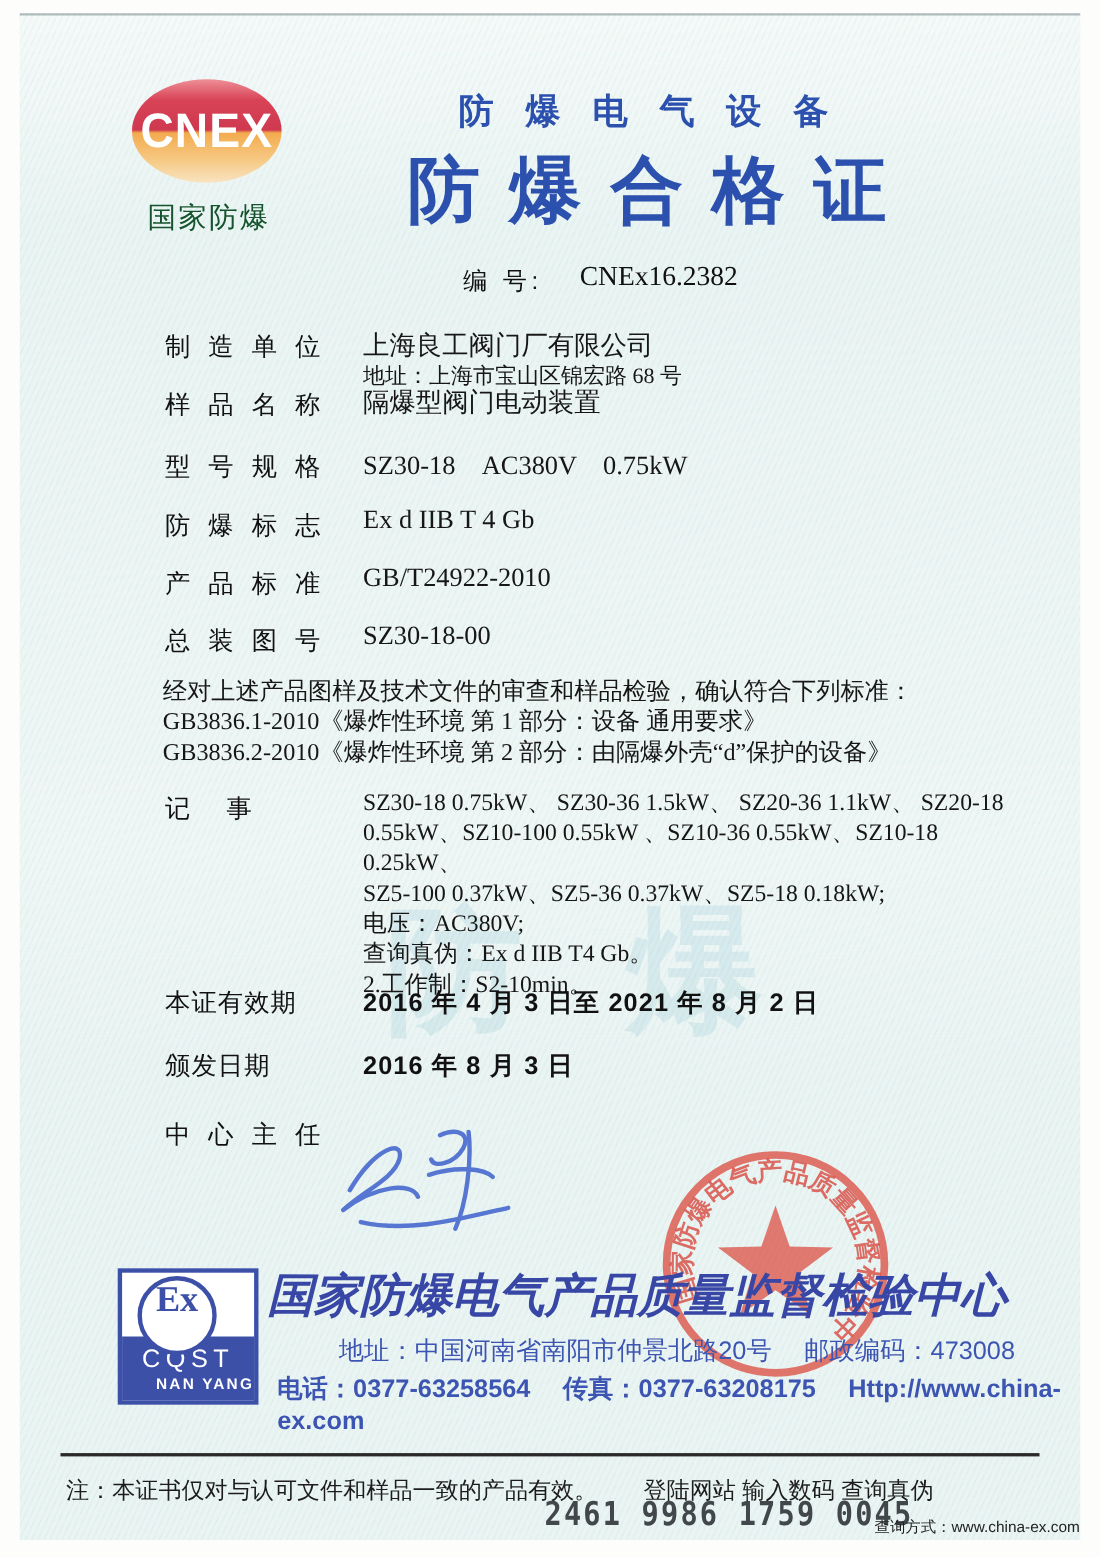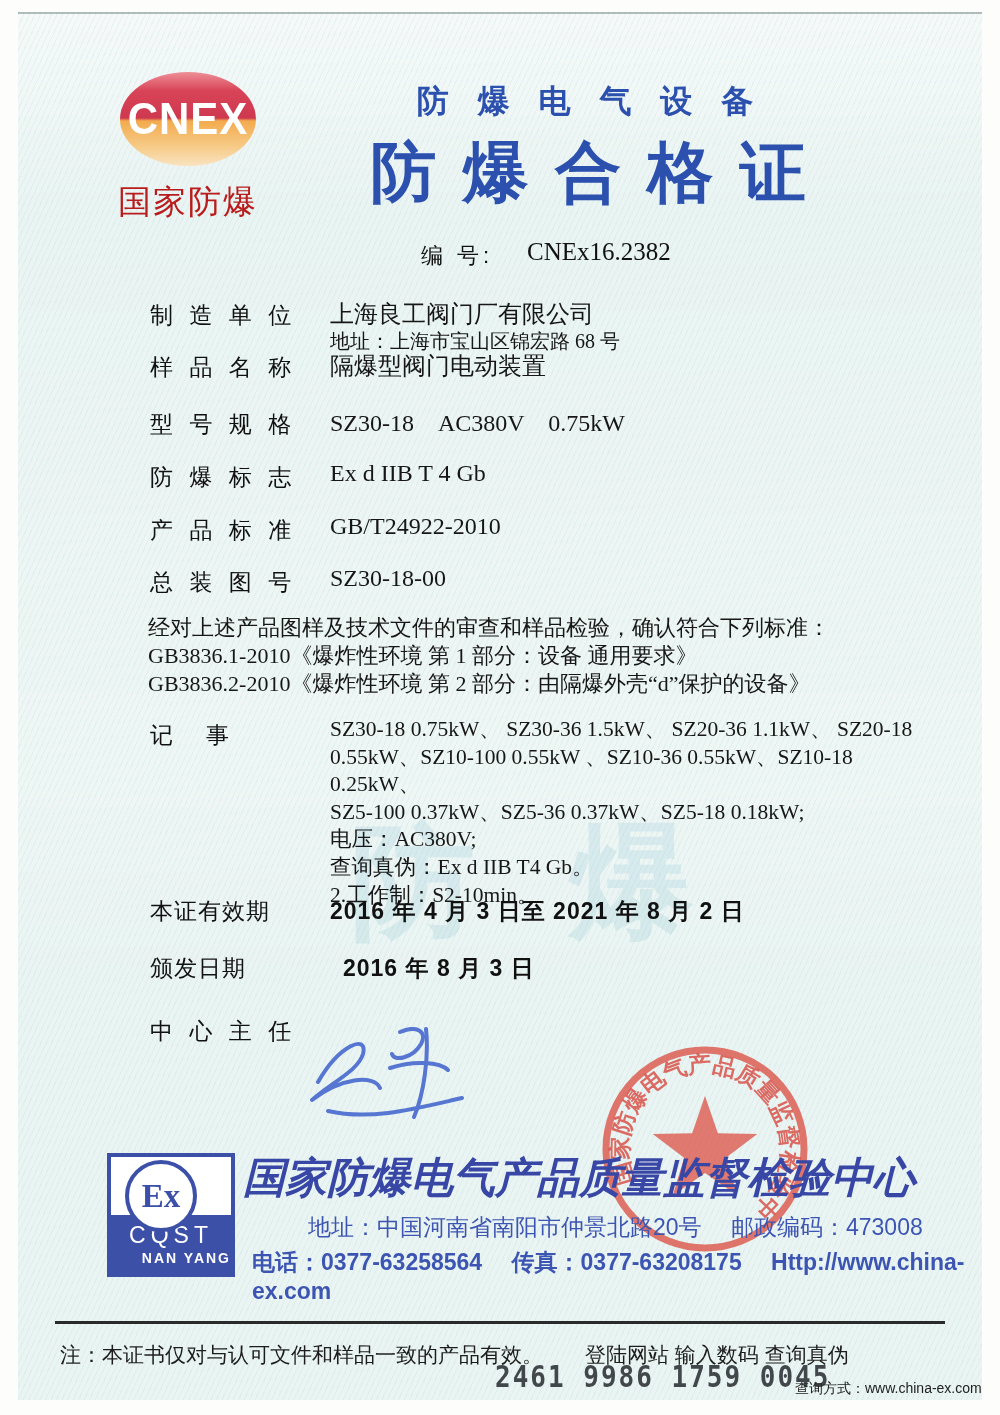--- a/index.html
+++ b/index.html
@@ -10,41 +10,41 @@
          background-image:
            repeating-linear-gradient(115deg, rgba(168,212,214,.20) 0px, rgba(168,212,214,.20) 1px, transparent 1px, transparent 5px),
            linear-gradient(180deg, rgba(255,255,255,.55) 0%, rgba(255,255,255,0) 14%, rgba(255,255,255,.25) 55%, rgba(255,255,255,0) 70%);
          border-top:2px solid rgba(120,132,136,.5);}
   .abs{position:absolute;}
   
   .logo-ellipse{left:120px;top:72px;width:136px;height:94px;border-radius:50%;
       background:linear-gradient(180deg,#ee9097 0%,#d84357 20%,#cf3950 49%,#f3ab4e 52%,#f6c984 78%,#f9e3c0 100%);
       display:flex;align-items:center;justify-content:center;}
   .logo-text{color:#fff;font-weight:bold;font-size:42px;letter-spacing:1px;transform:scaleY(1.05);}
-  .logo-caption{left:118px;top:180px;width:144px;font-size:33px;letter-spacing:2px;color:#b91c1c;}
+  .logo-caption{left:118px;top:180px;width:144px;text-align:center;font-size:26px;letter-spacing:2px;color:#14532d;}
   .subtitle{left:330px;top:80px;width:520px;text-align:center;font-size:32px;font-weight:bold;
             color:#2b50ae;letter-spacing:10px;}
   .doc-title{left:280px;top:128px;width:620px;text-align:center;font-size:66px;font-weight:bold;
             color:#2b50ae;letter-spacing:4px;}
   .certno-label{left:421px;top:241px;font-size:22px;letter-spacing:4px;color:#111;}
   .certno-value{left:527px;top:238px;font-size:25px;font-family:"Liberation Serif","DejaVu Serif",serif;color:#111;}
   
   .lbl{font-size:23px;color:#111;letter-spacing:5px;}
   .val{font-size:24px;color:#161616;font-family:"Liberation Serif","DejaVu Serif",serif;}
   .statement div, .notes div{line-height:28px;font-size:22px;font-family:"Liberation Serif","DejaVu Serif",serif;color:#161616;}
   .notes div{line-height:27.6px;font-size:21.5px;}
   .date-val{font-size:23px;font-weight:bold;color:#111;letter-spacing:1px;}
   
   .watermark{left:350px;top:800px;font-size:125px;font-weight:bold;letter-spacing:30px;
              color:rgba(128,190,212,.20);}
   
   .ex-box{left:107px;top:1153px;width:128px;height:124px;border:4px solid #3c50a8;background:#fff;box-sizing:border-box;}
   .ex-bottom{left:111px;top:1215px;width:120px;height:58px;background:#3c50a8;}
   .ex-circle{left:125px;top:1160px;width:72px;height:72px;border:4px solid #3c50a8;border-radius:50%;
-             background:#fff;box-sizing:border-box;display:flex;align-items:center;justify-content:center;}
+             background:#fff;box-sizing:border-box;display:flex;justify-content:center;}
   .ex-mark{color:#3c50a8;font-weight:bold;font-size:33px;font-family:"Liberation Serif","DejaVu Serif",serif;}
   .ex-cqst{left:111px;top:1222px;width:120px;text-align:center;color:#fff;font-size:23px;letter-spacing:5px;}
   .ex-ny{left:111px;top:1250px;width:120px;text-align:right;color:#fff;font-size:14px;font-weight:bold;letter-spacing:2px;}
   .org-name{left:243px;top:1150px;width:680px;font-size:42px;font-weight:bold;font-style:italic;
             color:#3847a5;font-family:"Liberation Serif","DejaVu Serif",serif;white-space:nowrap;}
   .addr-line{left:308px;top:1212px;font-size:23px;font-weight:normal;color:#3d55b2;}
   .contact-line{left:252px;top:1247px;font-size:23px;font-weight:bold;color:#3d55b2;}
   
   .divider{left:55px;top:1321px;width:890px;height:3px;background:#2a2a2a;}
   .bottom-note{left:60px;top:1341px;font-size:21px;color:#1c1c1c;}
@@ -103,21 +103,21 @@
     <div>SZ5-100 0.37kW、SZ5-36 0.37kW、SZ5-18 0.18kW;</div>
     <div>电压：AC380V;</div>
     <div>查询真伪：Ex d IIB T4 Gb。</div>
     <div>2.工作制：S2-10min。</div>
   </div>
 
   <div class="abs lbl" style="left:150px;top:896px;letter-spacing:1px;">本证有效期</div>
   <div class="abs date-val" style="left:330px;top:896px;">2016 年 4 月 3 日至 2021 年 8 月 2 日</div>
 
   <div class="abs lbl" style="left:150px;top:953px;letter-spacing:1px;">颁发日期</div>
-  <div class="abs date-val" style="left:330px;top:953px;margin-left:13px;">2016 年 8 月 3 日</div>
+  <div class="abs date-val" style="left:330px;top:953px;">2016 年 8 月 3 日</div>
 
   <div class="abs lbl" style="left:150px;top:1016px;">中 心 主 任</div>
   <svg class="abs sig-svg" width="195" height="115" viewBox="0 0 195 115">
     <g stroke="#4a6cd0" stroke-width="4" fill="none" stroke-linecap="round" stroke-linejoin="round" opacity="0.92">
       <path d="M30 66 C52 28 80 18 75 38 C70 55 44 66 24 84 C52 62 86 58 92 72"></path>
       <path d="M112 16 C128 9 140 15 133 28 C125 42 106 46 104 38"></path>
       <path d="M102 52 C126 44 152 46 160 54"></path>
       <path d="M138 13 C141 40 136 78 126 101"></path>
       <path d="M40 95 C84 105 130 92 174 82"></path>
     </g>

